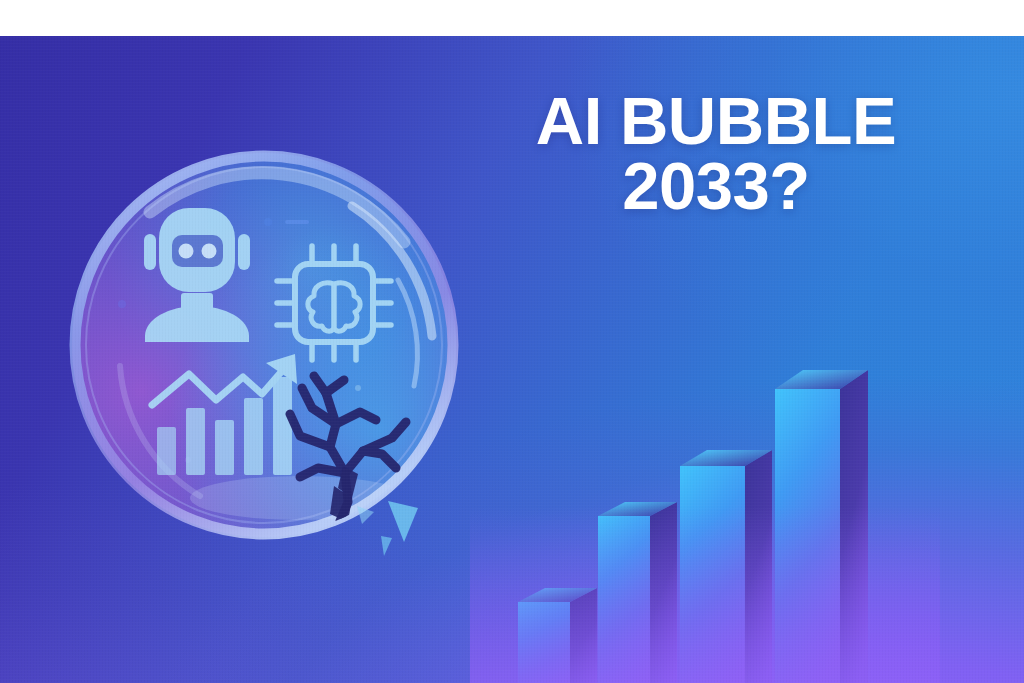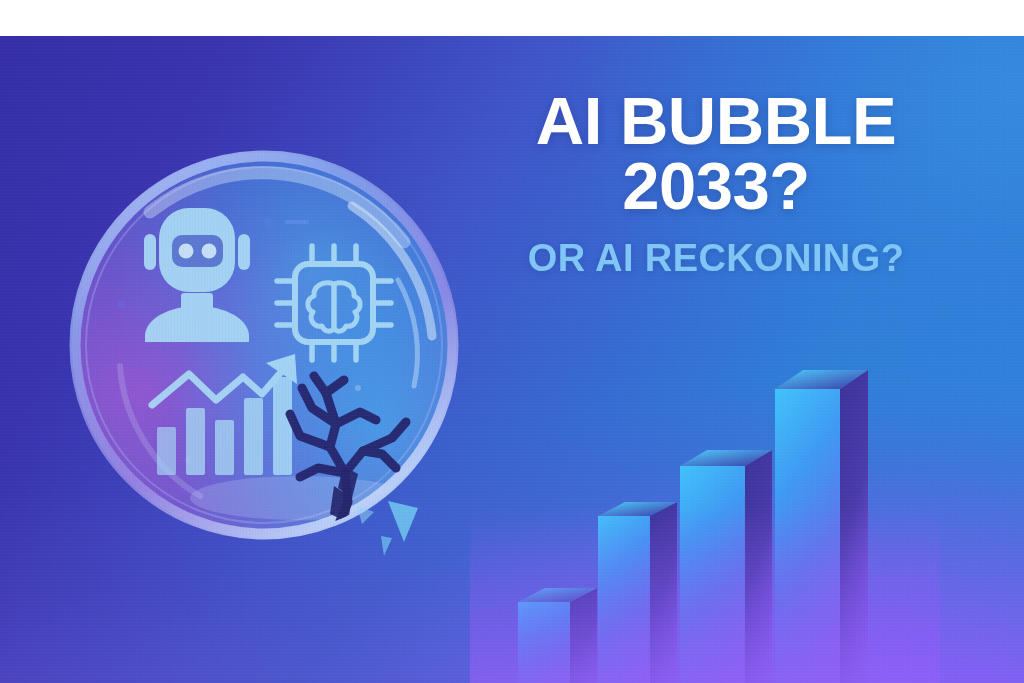--- a/index.html
+++ b/index.html
@@ -276,16 +276,15 @@
     </g>
   </svg>
 
   <div class="bg-noise"></div>
 
   <div class="text-block">
     <div class="headline">
       <span>AI BUBBLE</span>
       <span class="l2">2033?</span>
     </div>
-    <div class="subhead">OR AI RECKONING?</div>
   </div>
 
 </div>
 
 </body></html>

